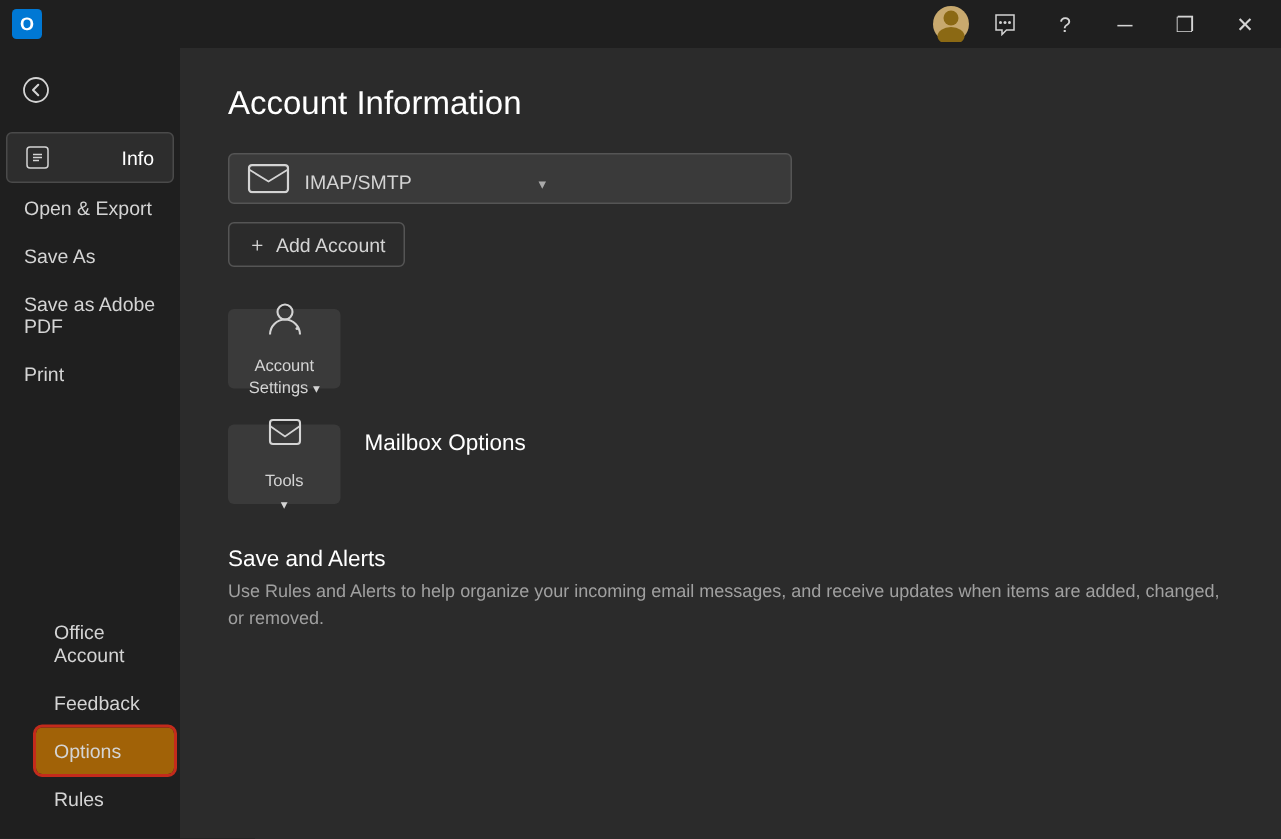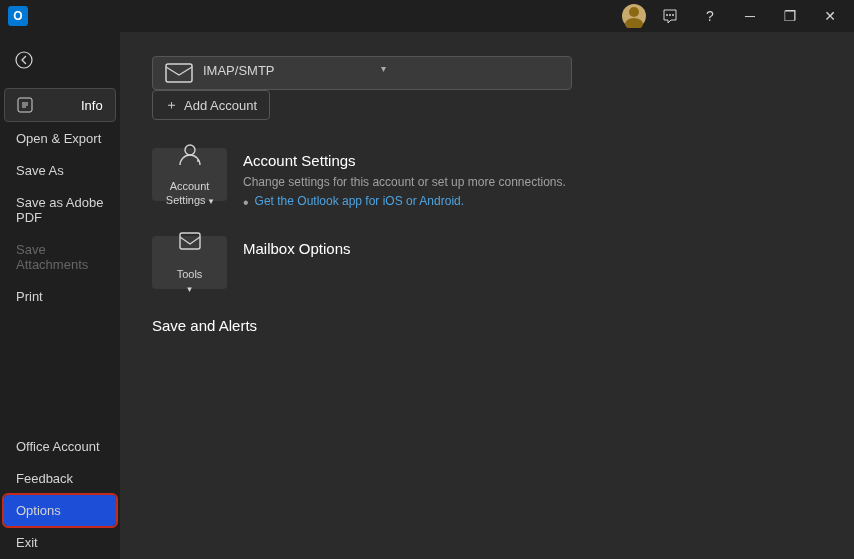--- a/index.html
+++ b/index.html
@@ -83,21 +83,22 @@
       background: #1f1f1f;
       display: flex;
       flex-direction: column;
       flex-shrink: 0;
       padding-top: 8px;
     }
     .sidebar-top {
       flex: 1;
     }
     .sidebar-bottom {
-      padding-bottom: 0;
+      padding-bottom: 10px;
+      margin-left: 20px;
     }
     .sidebar-back {
       width: 32px;
       height: 32px;
       display: flex;
       align-items: center;
       justify-content: center;
       margin: 4px 8px 12px 8px;
       cursor: pointer;
       border-radius: 4px;
@@ -119,47 +120,48 @@
       font-weight: 500;
       color: #ffffff;
       gap: 48px;
     }
     .sidebar-item.disabled {
       color: #666;
       cursor: default;
     }
     .sidebar-item.selected-options {
       outline: 2px solid #c42b1c;
-      background: #1d4ed8;
+      background: #a16207;
     }
 
     
     .content {
       flex: 1;
       background: #2b2b2b;
       padding: 24px 32px;
       overflow-y: auto;
     }
     .page-title {
       font-size: 22px;
       font-weight: 300;
       color: #ffffff;
       margin-bottom: 20px;
     }
 
     
     .account-dropdown {
       display: flex;
-      align-items: flex-start;
+      align-items: flex-end;
       background: #3a3a3a;
       border: 1px solid #555;
       border-radius: 4px;
       padding: 6px 12px;
-      width: 420px;
-      cursor: pointer;
+      width: 376px;
+      cursor: pointer;
+      margin-bottom: 12px;
     }
     .account-dropdown-icon {
       width: 28px;
       height: 20px;
       margin-right: 10px;
       display: flex;
       align-items: center;
       justify-content: center;
     }
     .account-dropdown span {
@@ -317,46 +319,44 @@
       </div>
 
       <div class="sidebar-item">
         <span>Save As</span>
       </div>
 
       <div class="sidebar-item">
         <span>Save as Adobe PDF</span>
       </div>
 
-      <div class="sidebar-item disabled">
-        <span>Save Attachments</span>
-      </div>
 
       <div class="sidebar-item">
         <span>Print</span>
       </div>
     </div>
 
     <div class="sidebar-bottom">
       <div class="sidebar-item">
         <span>Office Account</span>
       </div>
       <div class="sidebar-item">
         <span>Feedback</span>
       </div>
       <div class="sidebar-item selected-options">
         <span>Options</span>
       </div>
       <div class="sidebar-item">
-        <span>Exit</span>
+        <span>Rules</span>
       </div>
     </div>
   </div>
 
   <div class="content">
+    <h1 class="page-title">Account Information</h1>
 
     <div class="account-dropdown">
       <div class="account-dropdown-icon">
         <svg width="28" height="20" viewBox="0 0 28 20" fill="none">
           <rect x="1" y="1" width="26" height="18" rx="2" stroke="#d4d4d4" stroke-width="1.5"></rect>
           <path d="M1 4l13 8 13-8" stroke="#d4d4d4" stroke-width="1.2"></path>
         </svg>
       </div>
       <span>IMAP/SMTP</span>
       <span class="chevron">▾</span>
@@ -371,44 +371,37 @@
       <div class="card-icon-box">
         <div class="icon-svg">
           <svg width="28" height="28" viewBox="0 0 28 28" fill="none">
             <circle cx="14" cy="9" r="5" stroke="#d4d4d4" stroke-width="1.4"></circle>
             <path d="M4 24c0-5.52 4.48-10 10-10s10 4.48 10 10" stroke="#d4d4d4" stroke-width="1.4"></path>
             <circle cx="22" cy="20" r="1" fill="#d4d4d4"></circle>
           </svg>
         </div>
         <div class="label">Account<br>Settings <span class="chevron-small">▾</span></div>
       </div>
-      <div class="card-content">
-        <div class="card-title">Account Settings</div>
-        <div class="card-desc">Change settings for this account or set up more connections.</div>
-        <div class="bullet-item">
-          <span class="bullet">•</span>
-          <a class="card-link" href="#">Get the Outlook app for iOS or Android.</a>
-        </div>
-      </div>
     </div>
 
     <div class="settings-card">
       <div class="card-icon-box">
         <div class="icon-svg">
           <svg width="28" height="28" viewBox="0 0 28 28" fill="none">
             <rect x="4" y="4" width="20" height="16" rx="2" stroke="#d4d4d4" stroke-width="1.4"></rect>
             <path d="M4 8l10 7 10-7" stroke="#d4d4d4" stroke-width="1.2"></path>
           </svg>
         </div>
         <div class="label">Tools<br><span class="chevron-small">▾</span></div>
       </div>
       <div class="card-content">
         <div class="card-title">Mailbox Options</div>
       </div>
     </div>
 
     <div class="settings-card">
       <div class="card-content">
         <div class="card-title">Save and Alerts</div>
+        <div class="card-desc">Use Rules and Alerts to help organize your incoming email messages, and receive updates when items are added, changed, or removed.</div>
       </div>
     </div>
   </div>
 </div>
 
 </body></html>

